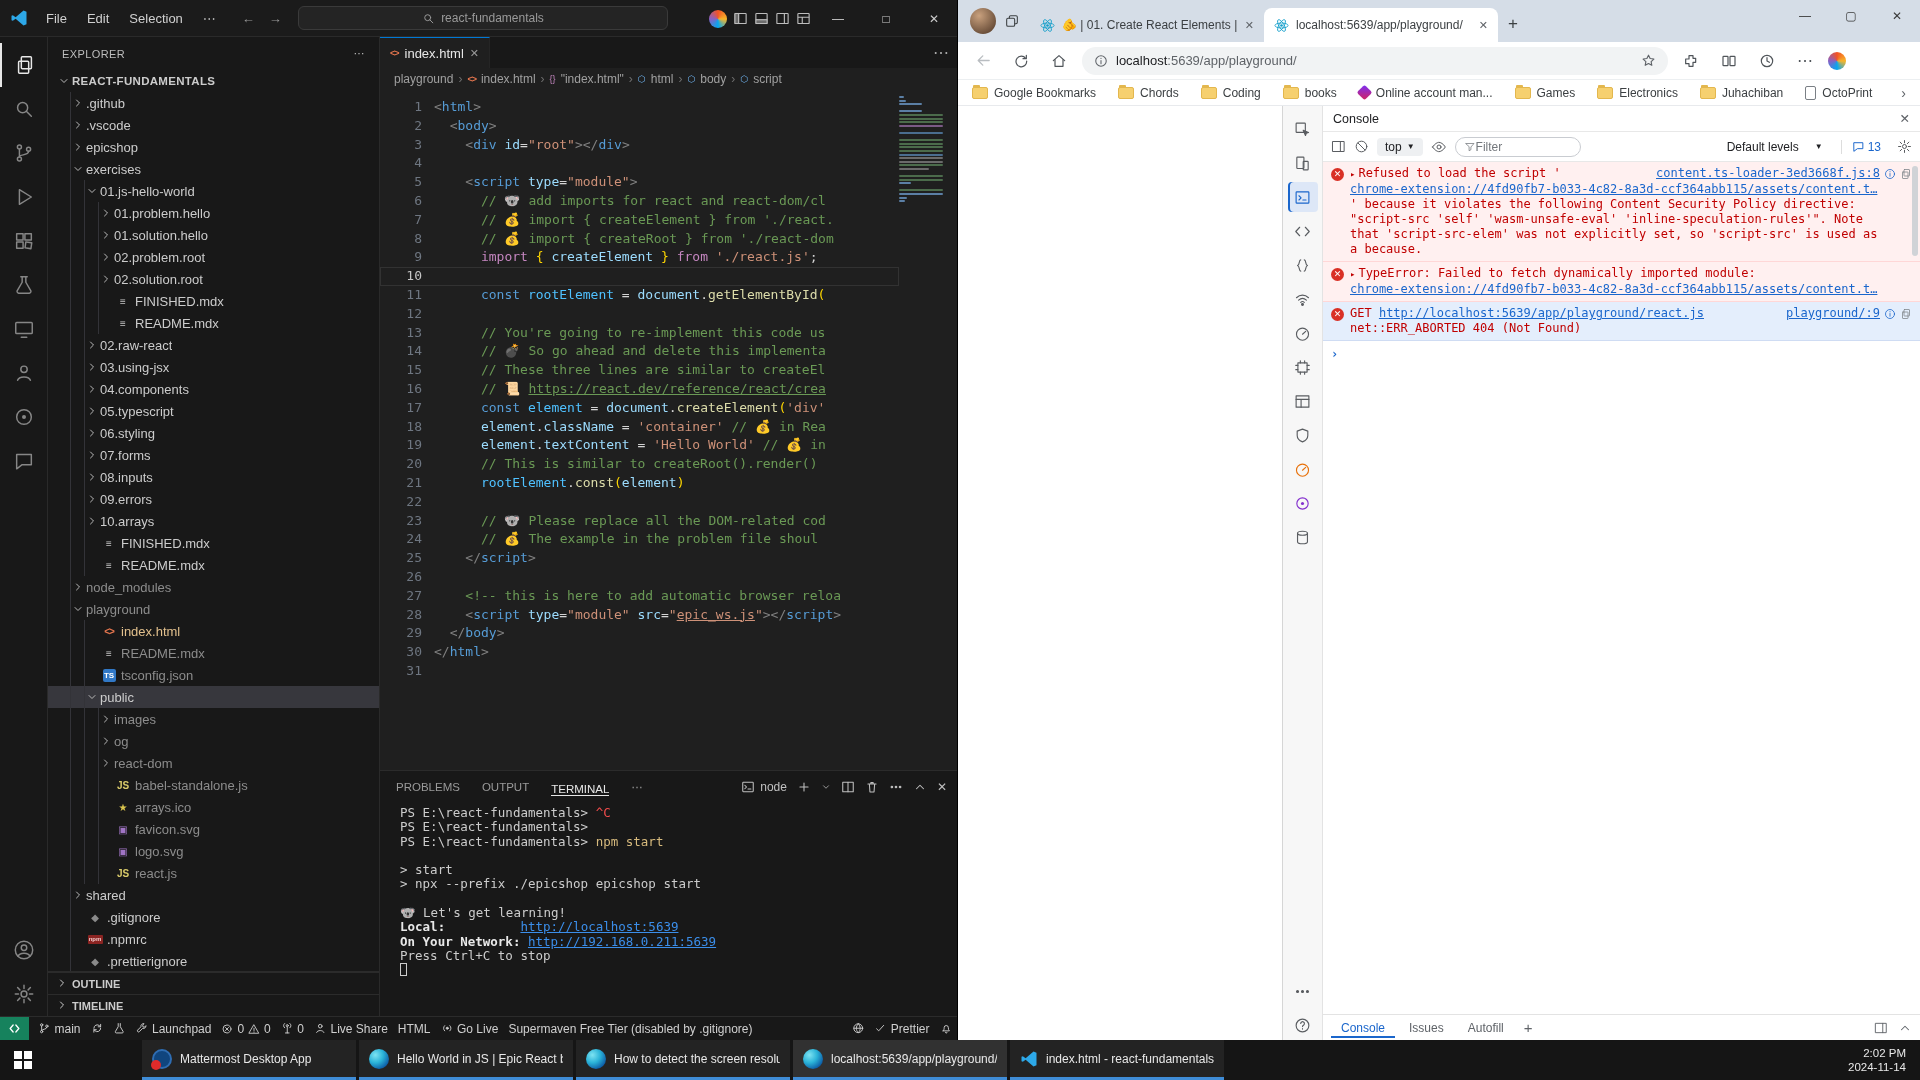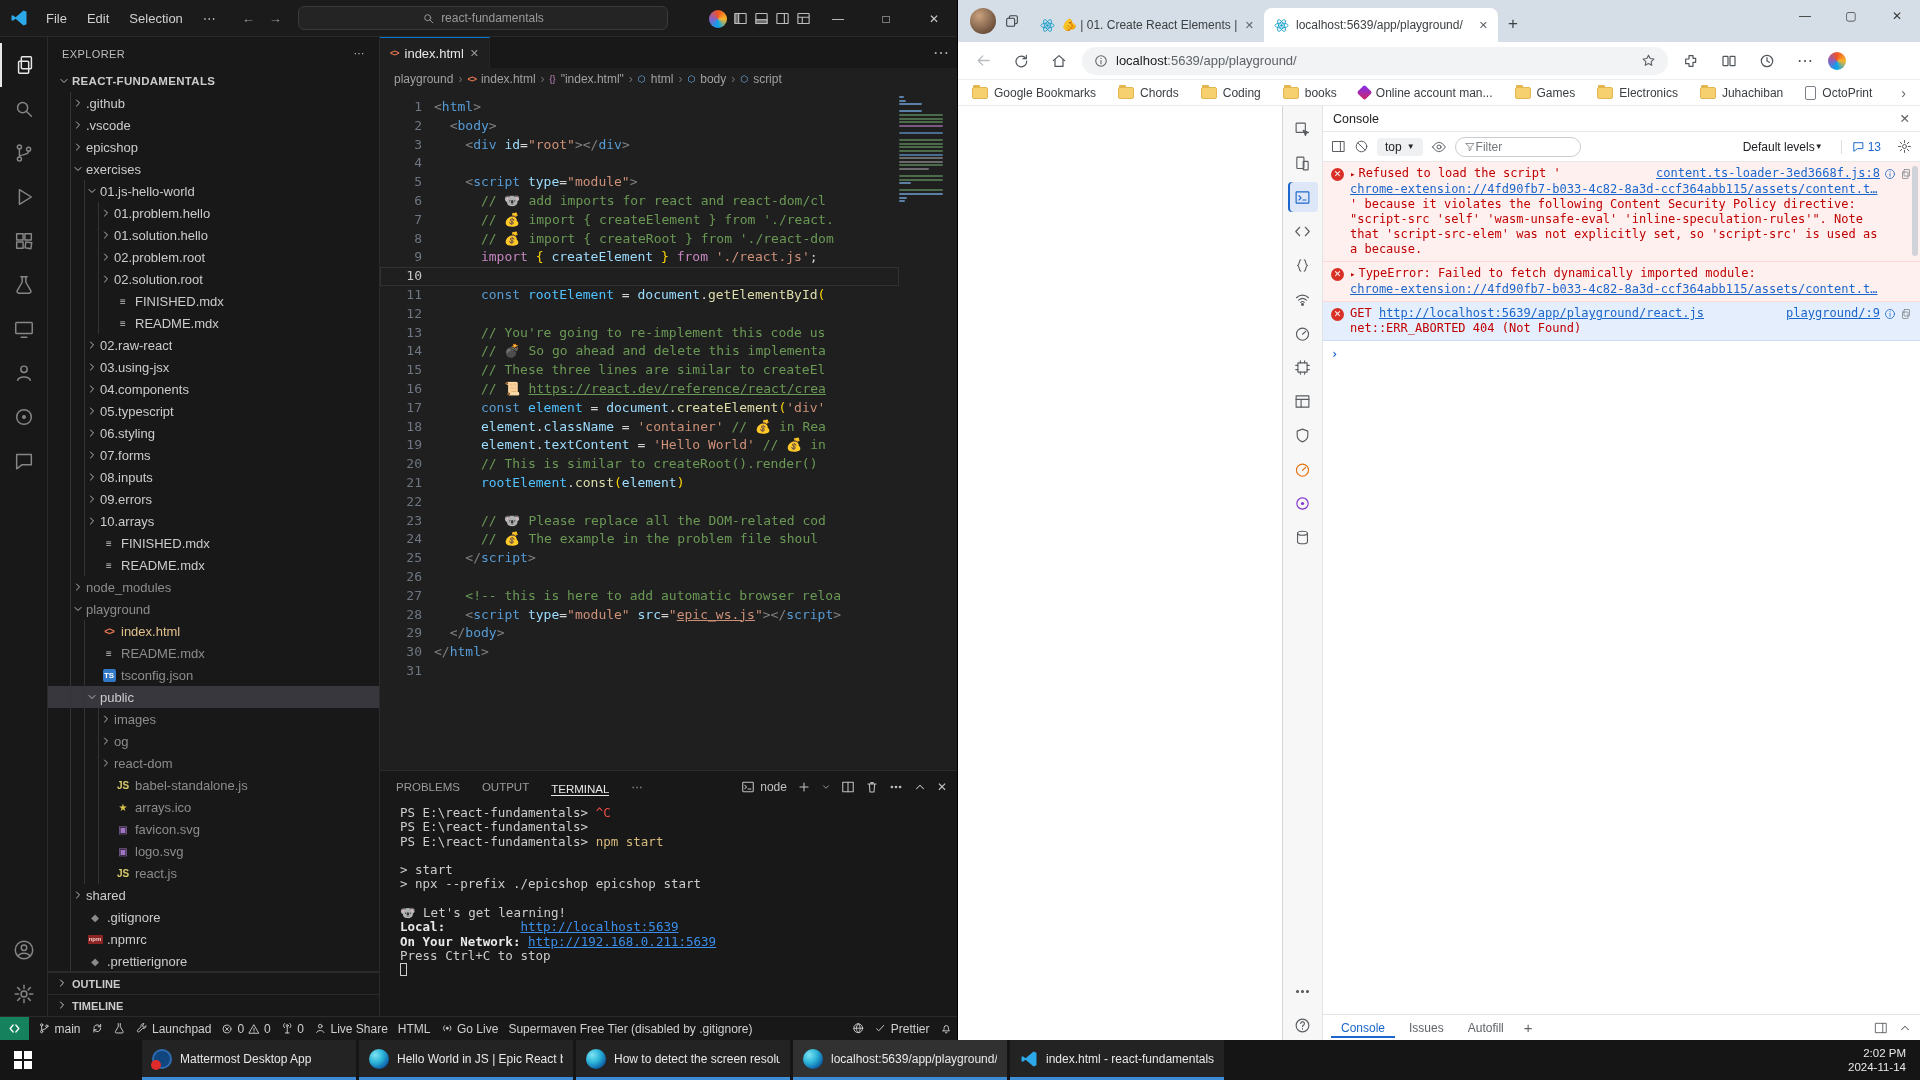--- a/index.html
+++ b/index.html
@@ -106,21 +106,21 @@
   
   #dt-strip { width:40px; background:#f7f7f7; border-right:1px solid #e3e3e3; display:flex; flex-direction:column; align-items:center; padding-top:8px; gap:4px; }
   .dt-sic { width:30px; height:30px; border-radius:4px; display:flex; align-items:center; justify-content:center; color:#5a5d61; }
   .dt-sic.active { background:#dde7f7; color:#1a66cc; box-shadow:inset 2px 0 0 #1a66cc; }
   #dt-strip .spacer { flex:1; }
   #dt-main { flex:1; display:flex; flex-direction:column; min-width:0; }
   #dt-head { height:26px; display:flex; align-items:center; justify-content:space-between; padding:0 10px; font-size:12.5px; color:#202124; border-bottom:1px solid #e8e8e8; }
   #dt-toolbar { height:30px; display:flex; align-items:center; gap:8px; padding:0 8px; border-bottom:1px solid #e8e8e8; font-size:12px; color:#46484b; }
   #dt-top { background:#eef0f2; border-radius:4px; padding:2px 8px; display:flex; gap:5px; align-items:center; color:#202124; }
   #dt-filter { width:126px; height:20px; border:1px solid #c9ccd1; border-radius:10px; display:flex; align-items:center; padding:0 8px; color:#73777c; }
-  #dt-levels { margin-left:auto; display:flex; align-items:center; gap:0; color:#202124; }
+  #dt-levels { margin-left:auto; display:flex; align-items:center; gap:16px; color:#202124; }
   #dt-badge { display:flex; align-items:center; gap:3px; color:#1a66cc; margin-left:10px; padding-left:10px; border-left:1px solid #ddd; }
   #dt-msgs { flex:1; overflow:hidden; font-size:12px; line-height:15px; position:relative; font-family:"DejaVu Sans Mono", monospace; }
   .msg { padding:4px 8px 4px 8px; border-bottom:1px solid #ffd7d7; background:#fff0f0; }
   .msg.sel { background:#e4eefc; border-bottom:1px solid #cfdcf3; }
   .mrow { display:flex; align-items:flex-start; }
   .mrow .mleft { flex:1; white-space:pre-wrap; word-break:break-all; }
   .mrow .msrc { margin-left:10px; display:flex; gap:4px; align-items:center; white-space:nowrap; }
   .cs-e{color:#c00000}.cs-l{color:#1a66cc; text-decoration:underline}.cs-tri{color:#c00000; font-size:9px; margin-right:3px;}
   .err-badge { width:13px; height:13px; border-radius:50%; background:#d93025; color:#fff; font-size:9px; display:inline-flex; align-items:center; justify-content:center; margin-right:6px; flex:none; font-family:"Liberation Sans",sans-serif; }
   #dt-prompt { display:flex; align-items:center; gap:6px; padding:6px 8px; color:#1a66cc; font-size:12px; }

